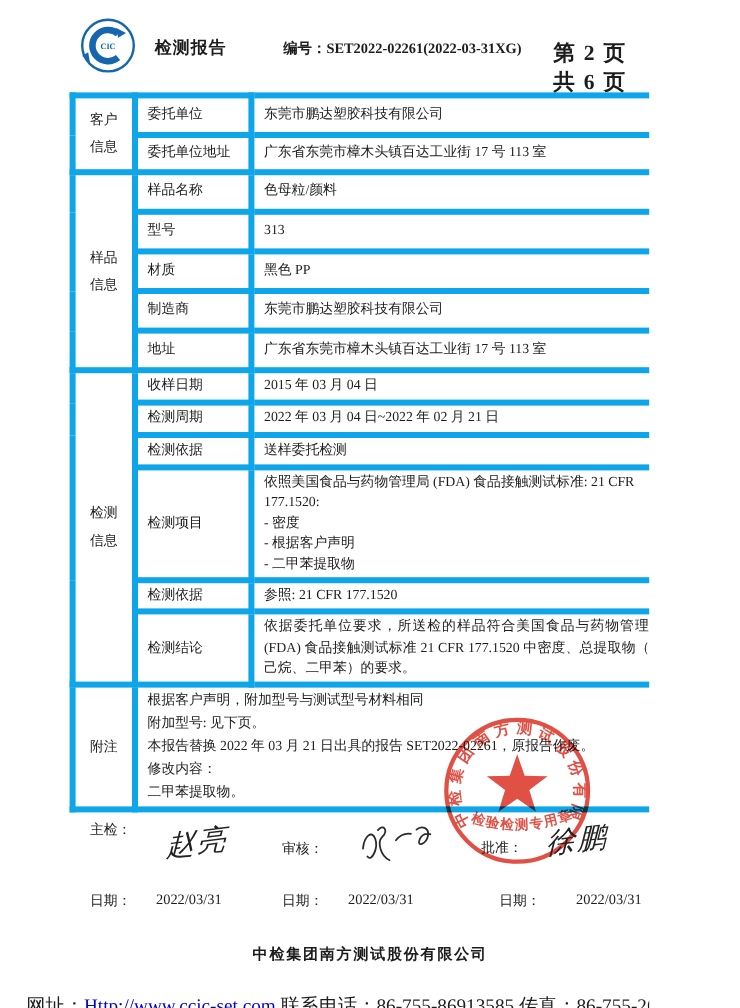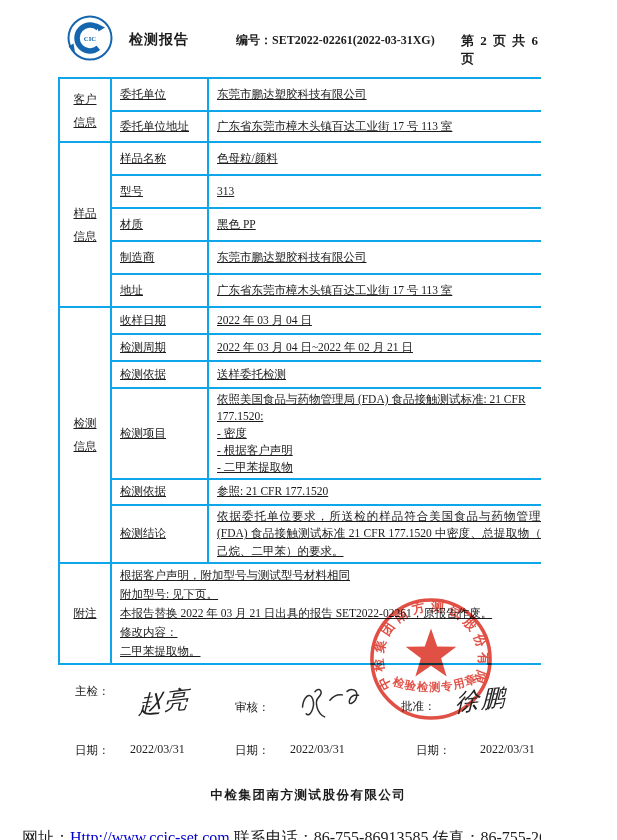--- a/index.html
+++ b/index.html
@@ -3,25 +3,25 @@
 <meta charset="utf-8">
 <style>
   html,body{margin:0;padding:0;background:#ffffff;}
   body{width:617px;height:840px;font-family:"Liberation Serif","DejaVu Serif",serif;color:#1c1c1c;}
   .page{position:relative;width:541px;height:840px;overflow:hidden;background:#fff;}
 
   
   .logo{position:absolute;left:64px;top:14px;width:52px;height:48px;}
   .hdr-title{position:absolute;left:129px;top:31px;font-size:14px;font-weight:bold;letter-spacing:1px;}
   .hdr-no{position:absolute;left:236px;top:32px;font-size:12px;font-weight:bold;text-align:right;}
-  .hdr-page{position:absolute;left:461px;top:32px;font-size:13px;font-weight:bold;letter-spacing:1.5px;}
+  .hdr-page{position:absolute;left:461px;top:32px;font-size:18px;font-weight:bold;letter-spacing:1.5px;}
 
   
   table.report{position:absolute;left:58px;top:77px;width:503px;border-collapse:collapse;table-layout:fixed;font-size:11.5px;}
-  table.report td{border:2px solid #0ea5e9;padding:2px 8px;vertical-align:middle;line-height:1.5;text-decoration:underline;}
+  table.report td{border:5px solid #0ea5e9;padding:2px 8px;vertical-align:middle;line-height:1.5;}
   td.cat{text-align:center;padding:0;}
   .cat-line{line-height:18px;margin:5px 0;}
   tr.r33{height:33px} tr.r31{height:31px} tr.r27{height:27px}
   tr.r86{height:86px} tr.r26{height:26px} tr.r48{height:48px} tr.r95{height:95px}
   td.multi{vertical-align:middle;}
   td.multi div{line-height:17px;}
   td.concl{text-align:justify;line-height:16.5px;}
   td.notes div{line-height:19px;}
 
   
@@ -102,21 +102,21 @@
       <td>地址</td>
       <td>广东省东莞市樟木头镇百达工业街 17 号 113 室</td>
     </tr>
 
     <tr class="r27">
       <td class="cat" rowspan="6">
         <div class="cat-line">检测</div>
         <div class="cat-line">信息</div>
       </td>
       <td>收样日期</td>
-      <td>2022 年 03 月 04 日</td>
+      <td>2015 年 03 月 04 日</td>
     </tr>
     <tr class="r27">
       <td>检测周期</td>
       <td>2022 年 03 月 04 日~2022 年 02 月 21 日</td>
     </tr>
     <tr class="r27">
       <td>检测依据</td>
       <td>送样委托检测</td>
     </tr>
     <tr class="r86">

